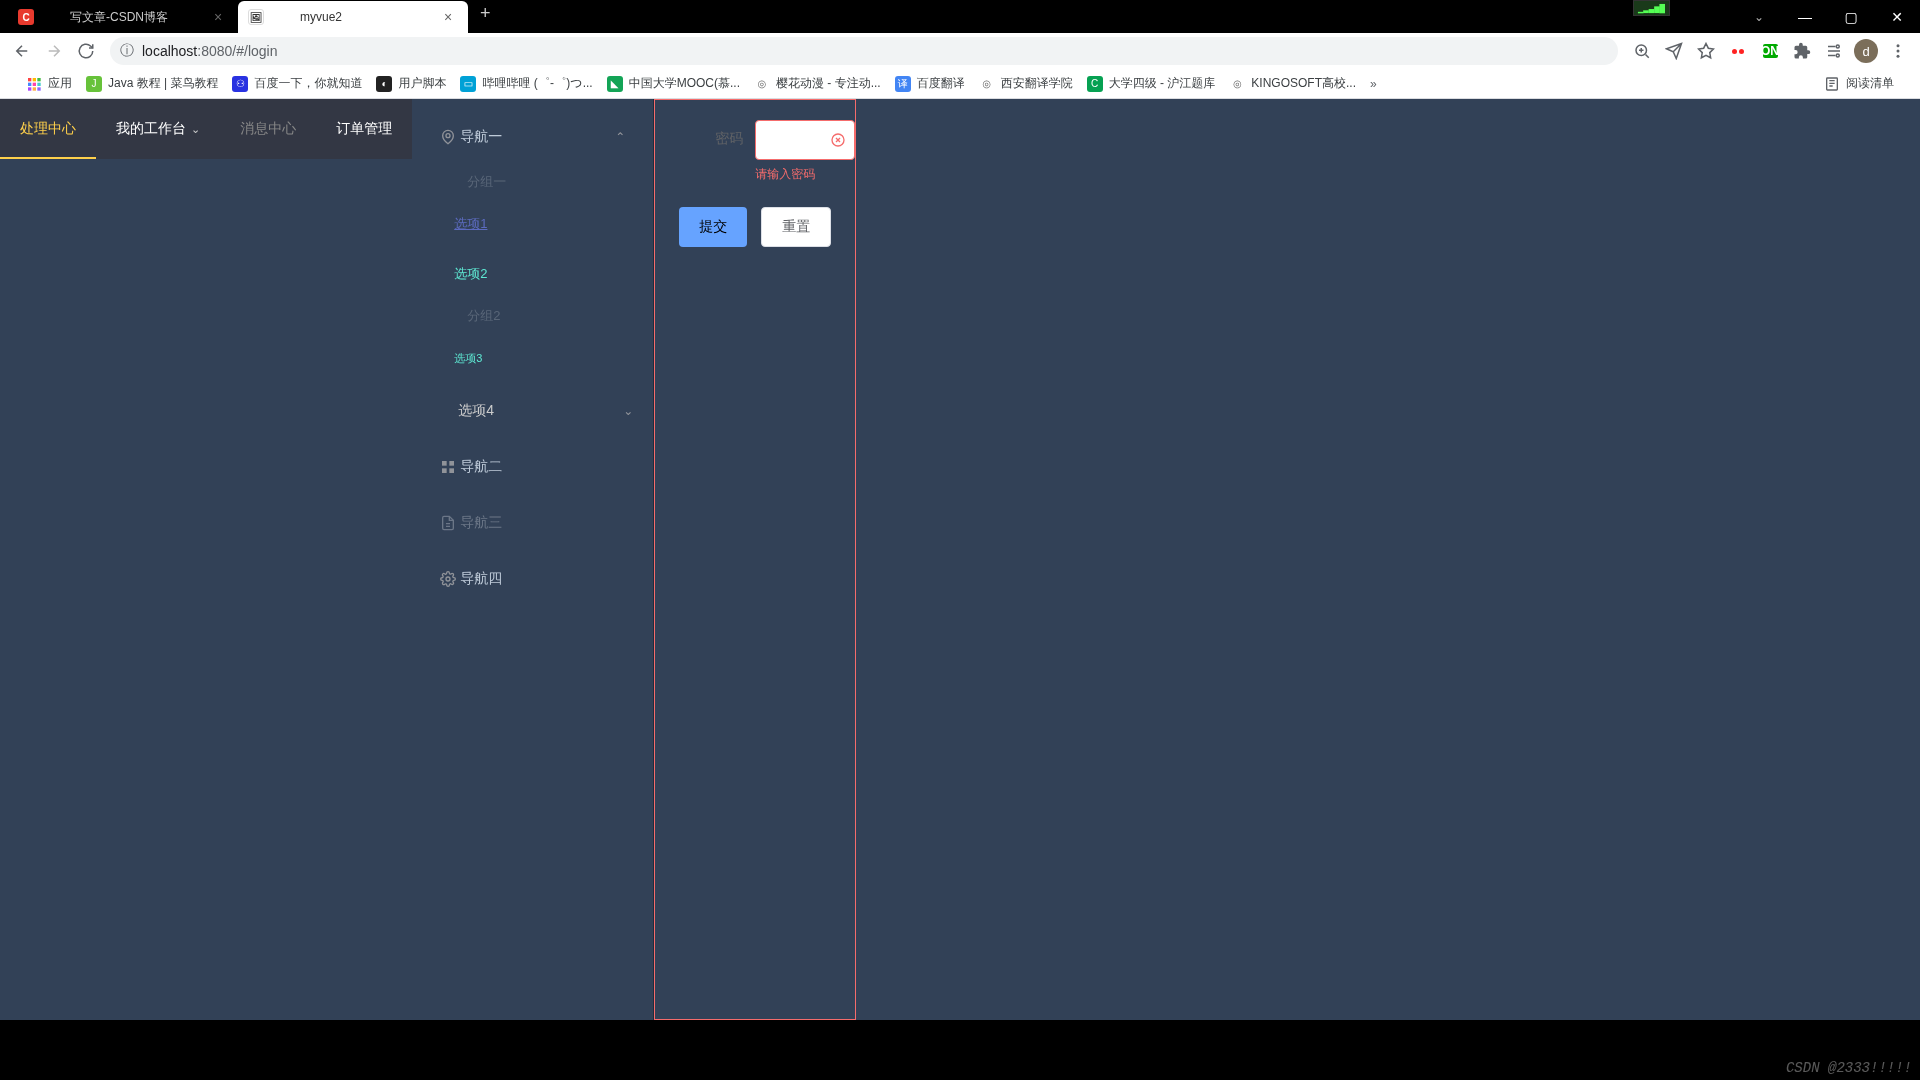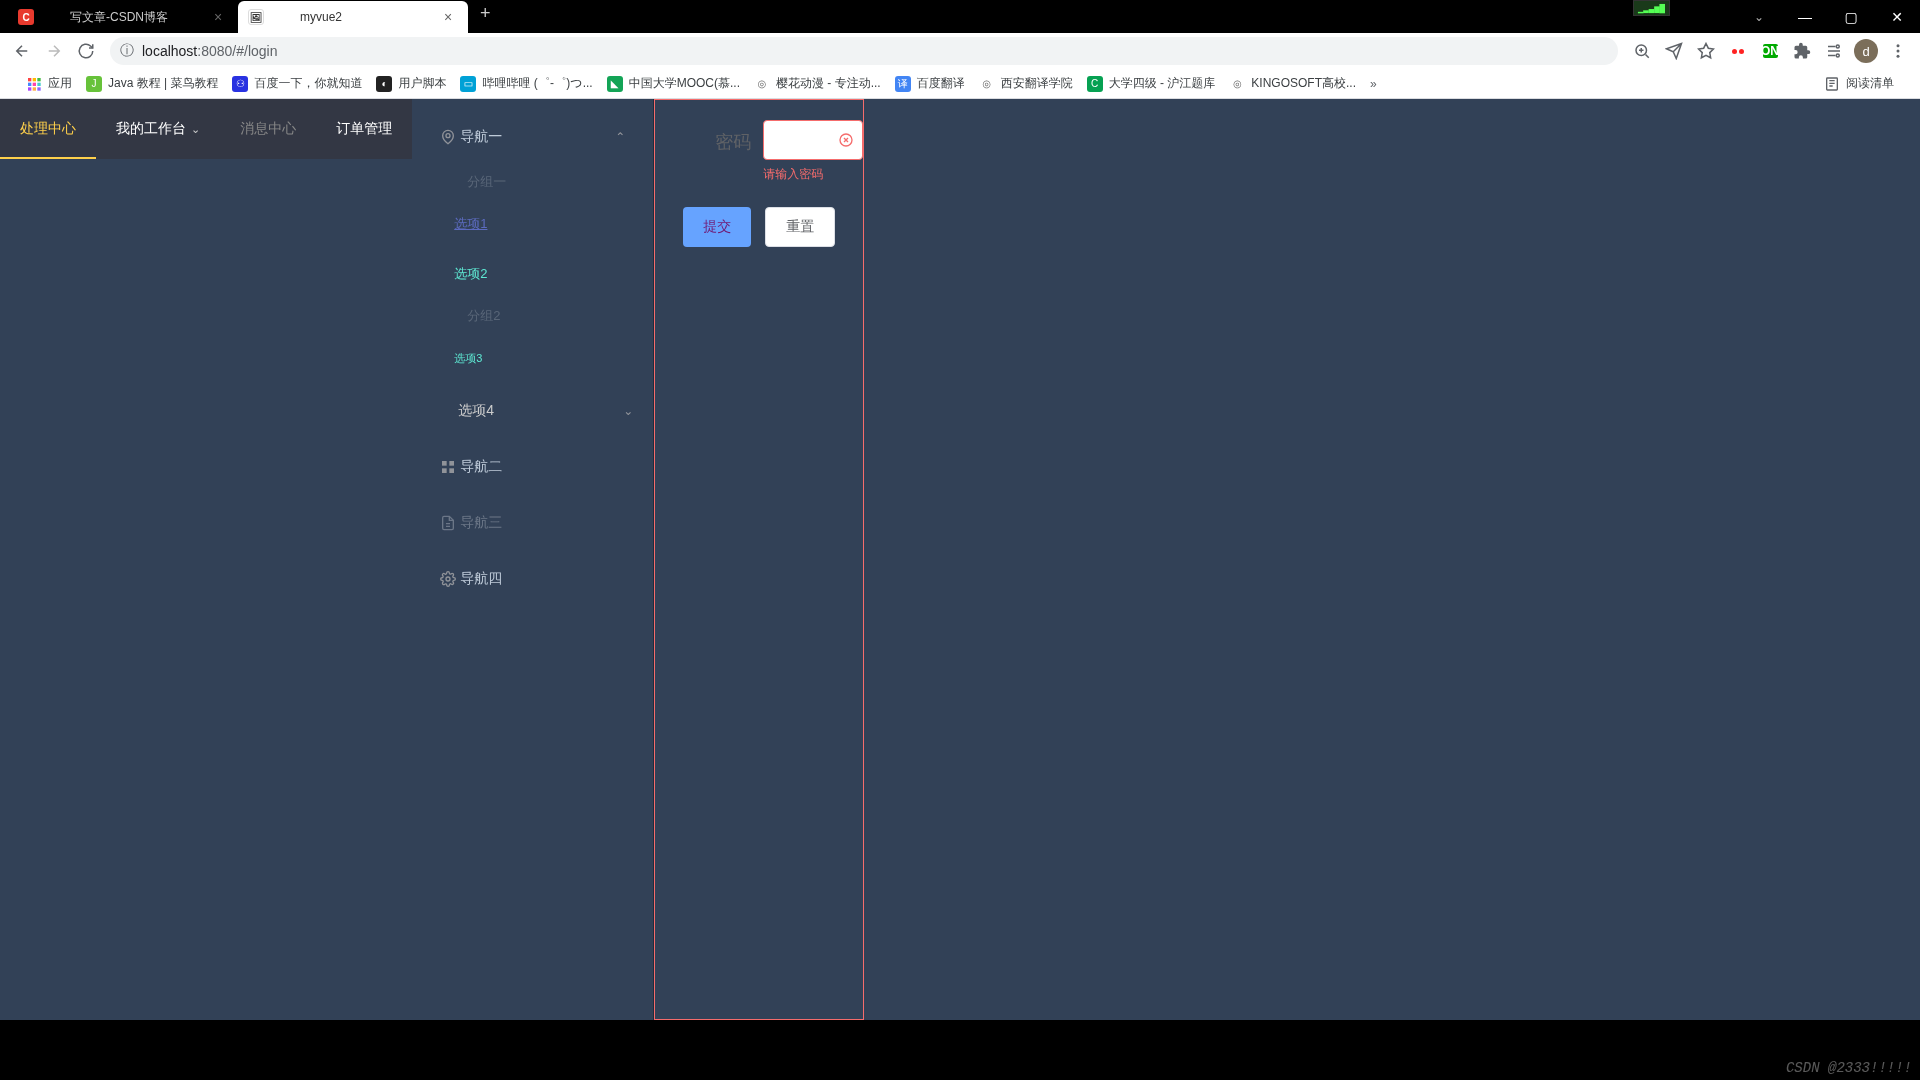--- a/index.html
+++ b/index.html
@@ -49,29 +49,29 @@
     .side-title.muted { color: #6b7687; }
     .side-expand { margin-left: auto; color: #909399; font-size: 12px; }
     .side-group { padding: 0 20px 0 55px; height: 34px; display: flex; align-items: center; color: #596678; font-size: 13px; }
     .side-option { padding: 0 20px 0 55px; height: 50px; display: flex; align-items: center; color: #5eead4; font-size: 14px; }
     .side-option.active { color: #5c6bc0; text-decoration: underline; padding-left: 42px; font-size: 13px; }
     .side-subopt { padding: 0 20px 0 46px; height: 56px; display: flex; align-items: center; color: #ccc; font-size: 14px; gap: 22px; }
 
     .main { flex: 1; background: #324157; border: 1px solid #f56c6c; position: relative; }
 
     .form-row { display: flex; align-items: flex-start; padding: 20px 0 0 60px; gap: 12px; }
-    .form-label { color: #606266; font-size: 18px; padding-top: 10px; }
+    .form-label { color: #606266; font-size: 14px; padding-top: 10px; }
     .form-field { position: relative; }
     .input-box { width: 100px; height: 40px; background: #fff; border: 1px solid #f56c6c; border-radius: 4px; display: flex; align-items: center; padding: 0 8px; }
     .input-box svg { margin-left: auto; }
     .error-msg { color: #f56c6c; font-size: 12px; margin-top: 6px; }
 
     .btn-row { display: flex; gap: 14px; justify-content: center; margin-top: 24px; }
     .btn { height: 40px; padding: 0 20px; border-radius: 4px; font-size: 14px; display: flex; align-items: center; justify-content: center; cursor: pointer; }
-    .btn-primary { background: #66a3ff; color: #701a75; }
+    .btn-primary { background: #66a3ff; color: #000000; }
     .btn-default { background: #fff; color: #606266; border: 1px solid #dcdfe6; }
 
     .watermark { position: absolute; bottom: 4px; right: 8px; color: rgba(255,255,255,0.35); font-size: 14px; font-style: italic; font-family: Liberation Mono, monospace; }
   </style>
 </head>
 <body>
 
 <div class="chrome-top">
   <div class="tab">
     <div class="tab-icon" style="background:#e83a2e;color:#fff">C</div>

